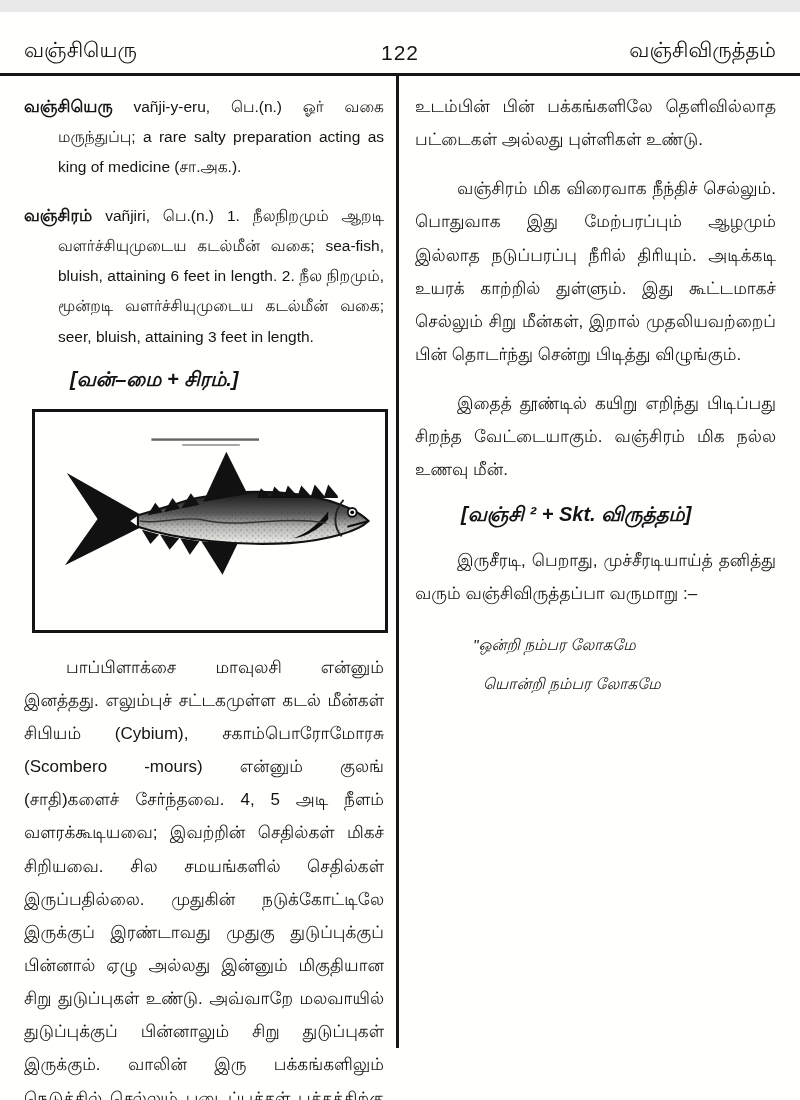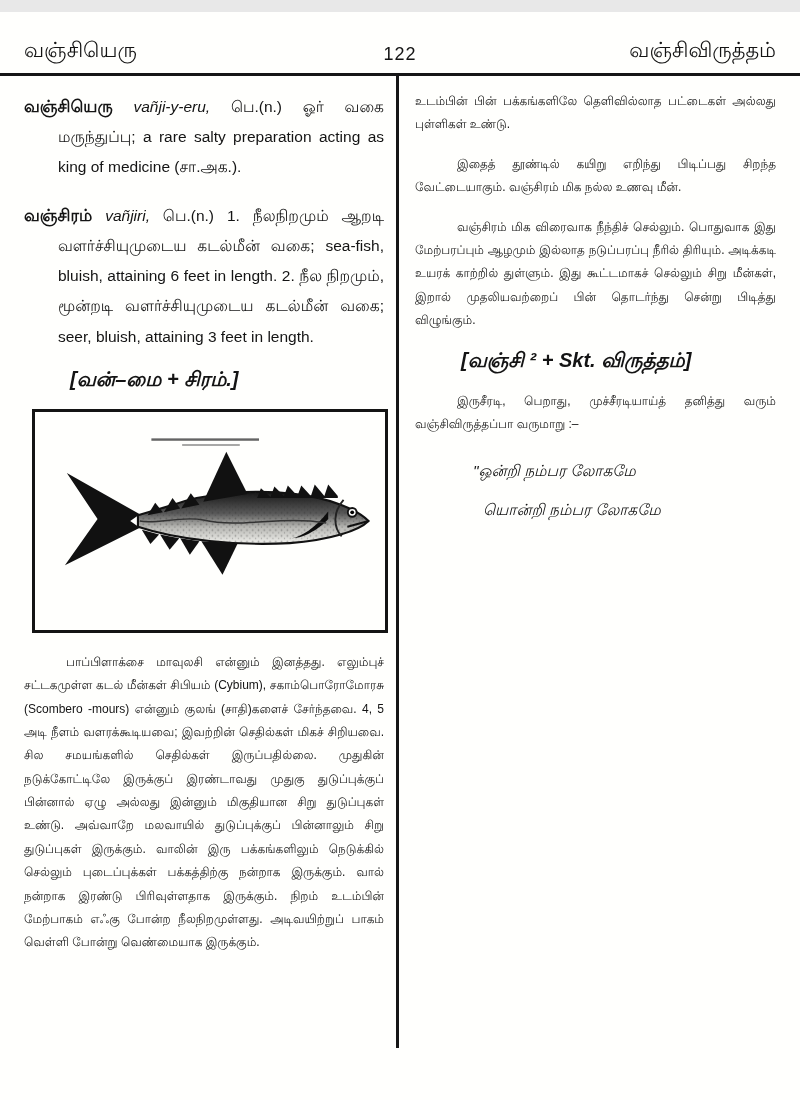--- a/index.html
+++ b/index.html
@@ -14,40 +14,40 @@
     box-sizing:border-box;
   }
   
   .header{
     display:flex;align-items:flex-end;
     padding:26px 24px 8px 24px;
     border-bottom:3px solid #161616;
     margin:0 0 0 0;
   }
   .header .h-left{flex:1;text-align:left;font-size:21px;}
-  .header .h-center{flex:1;text-align:center;font-size:18px;letter-spacing:1px;}
+  .header .h-center{flex:1;text-align:center;font-size:21px;letter-spacing:1px;}
   .header .h-right{flex:1;text-align:right;font-size:21px;}
   
   .columns{display:flex;padding:0 22px 0 24px;}
   .col-left{width:372px;padding:14px 12px 0 0;box-sizing:border-box;}
   .divider{width:3px;background:#161616;height:972px;flex:none;}
   .col-right{flex:1;padding:14px 2px 0 16px;box-sizing:border-box;}
   
   p{margin:0 0 14px 0;}
   .entry{
     text-align:justify;
     font-size:15.5px;line-height:1.95;
     padding-left:34px;text-indent:-34px;
     margin-bottom:16px;
   }
   .entry .hw{font-weight:bold;font-size:16.5px;}
-  .entry .tr{font-style:italic;}
+  .entry .tr{}
   .para{
     text-align:justify;
-    font-size:12px;line-height:1.95;
+    font-size:17px;line-height:1.95;
     text-indent:42px;
     margin-bottom:16px;
   }
   .para.cont{text-indent:0;}
   .etym{
     font-style:italic;font-weight:bold;
     font-size:20px;
     margin:2px 0 16px 46px;
     text-indent:0;
   }
@@ -150,23 +150,23 @@
       <p class="para cont" style="text-indent:42px;">பாப்பிளாக்சை மாவுலசி என்னும் இனத்தது. எலும்புச் சட்டகமுள்ள கடல் மீன்கள் சிபியம் (Cybium), சகாம்பொரோமோரசு (Scombero -mours) என்னும் குலங் (சாதி)களைச் சேர்ந்தவை. 4, 5 அடி நீளம் வளரக்கூடியவை; இவற்றின் செதில்கள் மிகச் சிறியவை. சில சமயங்களில் செதில்கள் இருப்பதில்லை. முதுகின் நடுக்கோட்டிலே இருக்குப் இரண்டாவது முதுகு துடுப்புக்குப் பின்னால் ஏழு அல்லது இன்னும் மிகுதியான சிறு துடுப்புகள் உண்டு. அவ்வாறே மலவாயில் துடுப்புக்குப் பின்னாலும் சிறு துடுப்புகள் இருக்கும். வாலின் இரு பக்கங்களிலும் நெடுக்கில் செல்லும் புடைப்புக்கள் பக்கத்திற்கு நன்றாக இருக்கும். வால் நன்றாக இரண்டு பிரிவுள்ளதாக இருக்கும். நிறம் உடம்பின் மேற்பாகம் எஃகு போன்ற நீலநிறமுள்ளது. அடிவயிற்றுப் பாகம் வெள்ளி போன்று வெண்மையாக இருக்கும்.</p>
 
     </div>
 
     <div class="divider"></div>
 
     <div class="col-right">
 
       <p class="para cont">உடம்பின் பின் பக்கங்களிலே தெளிவில்லாத பட்டைகள் அல்லது புள்ளிகள் உண்டு.</p>
 
+      <p class="para">வஞ்சிரம் மிக விரைவாக நீந்திச் செல்லும். பொதுவாக இது மேற்பரப்பும் ஆழமும் இல்லாத நடுப்பரப்பு நீரில் திரியும். அடிக்கடி உயரக் காற்றில் துள்ளும். இது கூட்டமாகச் செல்லும் சிறு மீன்கள், இறால் முதலியவற்றைப் பின் தொடர்ந்து சென்று பிடித்து விழுங்கும்.</p>
+
       <p class="para">இதைத் தூண்டில் கயிறு எறிந்து பிடிப்பது சிறந்த வேட்டையாகும். வஞ்சிரம் மிக நல்ல உணவு மீன்.</p>
-
-      <p class="para">வஞ்சிரம் மிக விரைவாக நீந்திச் செல்லும். பொதுவாக இது மேற்பரப்பும் ஆழமும் இல்லாத நடுப்பரப்பு நீரில் திரியும். அடிக்கடி உயரக் காற்றில் துள்ளும். இது கூட்டமாகச் செல்லும் சிறு மீன்கள், இறால் முதலியவற்றைப் பின் தொடர்ந்து சென்று பிடித்து விழுங்கும்.</p>
 
 
 
 
       <p class="etym">[வஞ்சி ² + Skt. விருத்தம்]</p>
 
 
       <p class="para">இருசீரடி, பெறாது, முச்சீரடியாய்த் தனித்து வரும் வஞ்சிவிருத்தப்பா வருமாறு :–</p>
 
       <div class="verse">

